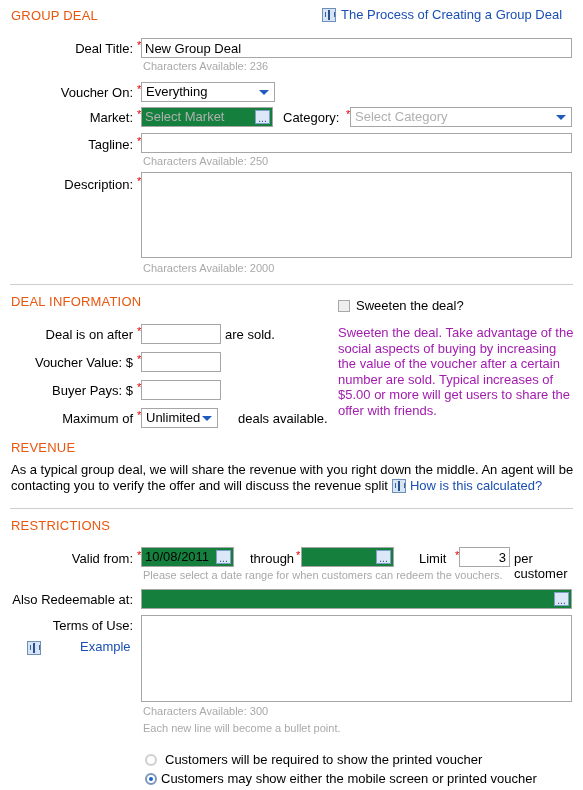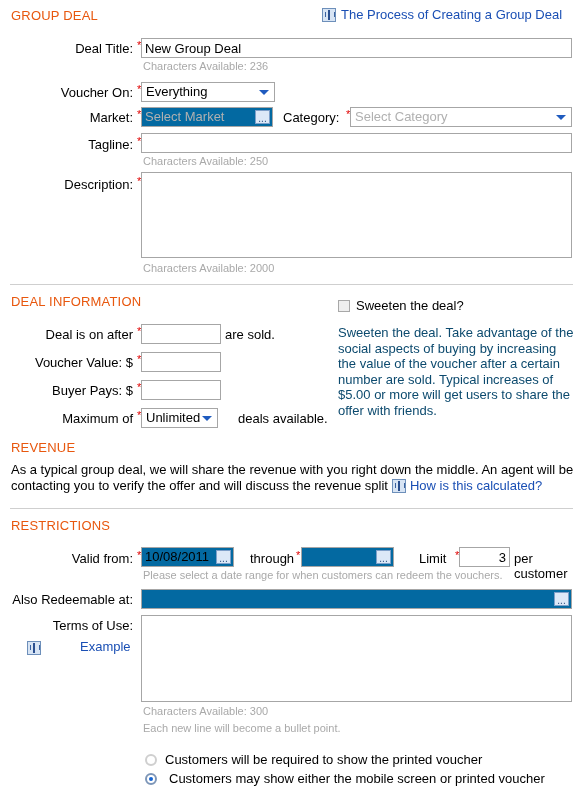--- a/index.html
+++ b/index.html
@@ -88,21 +88,21 @@
     width: 0; height: 0;
     border-left: 5px solid transparent;
     border-right: 5px solid transparent;
     border-top: 5px solid #1f5bbf;
   }
 
   
   .picker {
     position: relative;
     border: 1px solid #a6a6a6;
-    background: #0369a1;
+    background: #15803d;
     height: 20px;
     box-sizing: border-box;
   }
   .picker .pinput {
     border: 0;
     outline: none;
     height: 18px;
     line-height: 18px;
     font-size: 13px;
     font-family: "Liberation Sans", sans-serif;
@@ -189,21 +189,21 @@
   .radio.on:after {
     content: "";
     position: absolute;
     left: 2px; top: 2px;
     width: 4px; height: 4px;
     border-radius: 50%;
     background: #1464d2;
   }
 
   .orange-note {
-    color: #0c4a6e;
+    color: #a21caf;
     font-size: 13px;
     line-height: 15.6px;
   }
   .body-text { font-size: 13px; line-height: 16px; color:#000; }
 
   .abs { position: absolute; }
 </style>
 </head>
 <body>
 
@@ -325,18 +325,18 @@
   <span class="abs helpicon" style="left:27px; top:641px;"></span>
   <div class="abs bluelink" style="left:80px; top:639px;">Example</div>
   <textarea class="abs txt" style="left: 141px; top: 615px; width: 431px; height: 87px;"></textarea>
   <div class="abs hint" style="left:143px; top:705px;">Characters Available: 300</div>
   <div class="abs hint" style="left:143px; top:722px;">Each new line will become a bullet point.</div>
 
   <div class="abs" style="left:145px; top:752px; display:flex; align-items:center; gap:8px;">
     <span class="radio"></span>
     <span style="font-size:13px;">Customers will be required to show the printed voucher</span>
   </div>
-  <div class="abs" style="left:145px; top:771px; display:flex; align-items:center; gap:12px;">
+  <div class="abs" style="left:145px; top:771px; display:flex; align-items:center; gap:4px;">
     <span class="radio on"></span>
     <span style="font-size:13px;">Customers may show either the mobile screen or printed voucher</span>
   </div>
 
 </div>
 
 </body></html>

